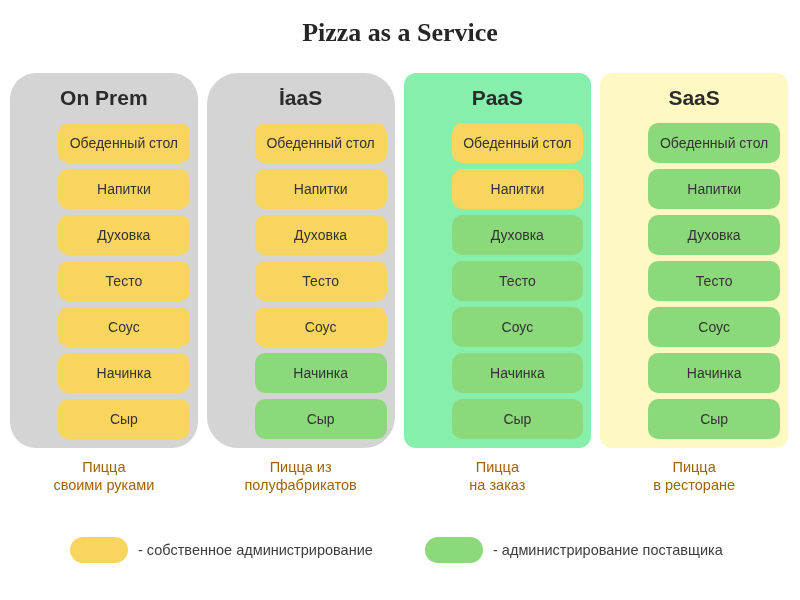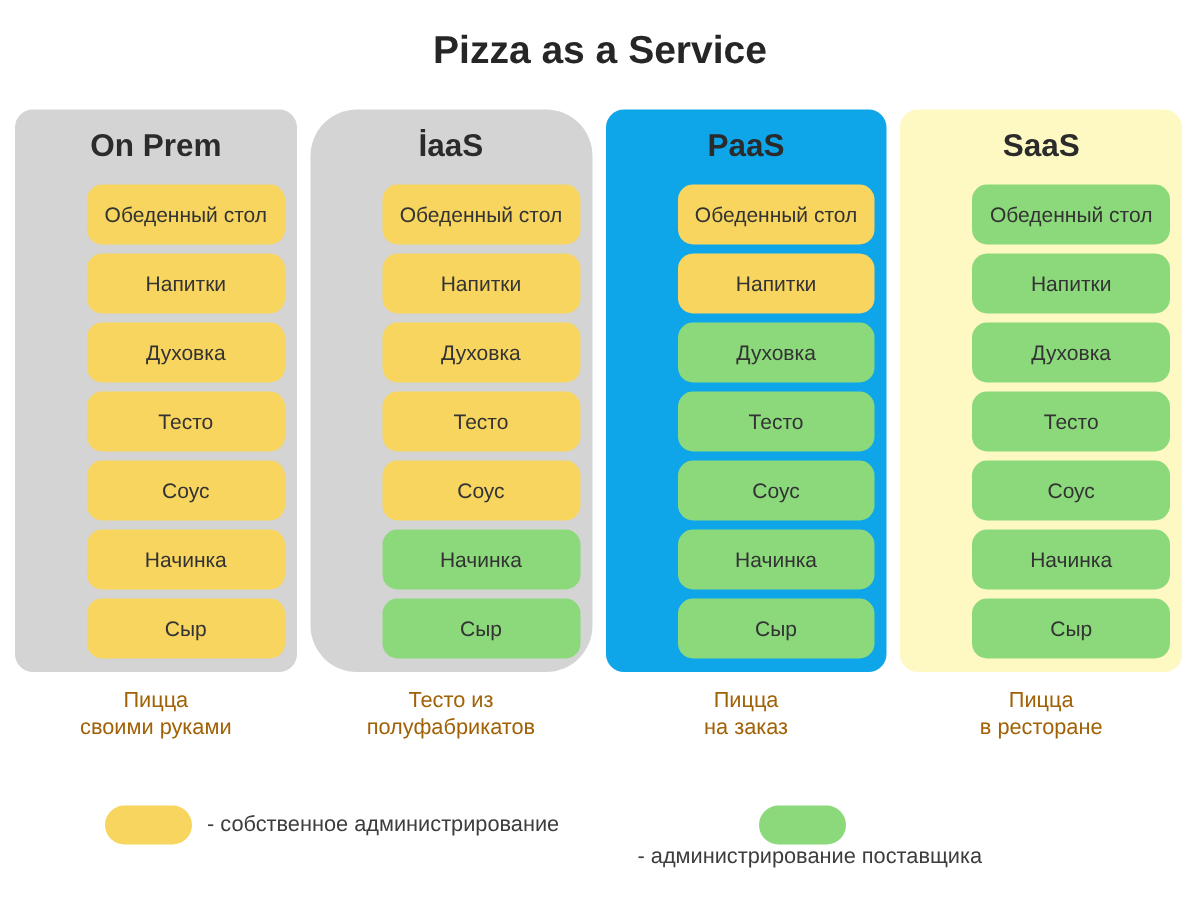--- a/index.html
+++ b/index.html
@@ -16,20 +16,21 @@
   }
   .title {
     position: absolute;
     top: 18px;
     left: 0;
     width: 100%;
     text-align: center;
     font-size: 26px;
     font-weight: 700;
     color: #262626;
+    font-family: Liberation Serif, serif;
   }
   .columns {
     position: absolute;
     top: 73px;
     left: 10px;
     width: 778px;
     display: flex;
     gap: 9px;
   }
   .column-wrap {
@@ -81,42 +82,42 @@
     width: 100%;
     height: 28px;
   }
   .legend-item {
     position: absolute;
     top: 0;
     display: flex;
     align-items: center;
   }
   .legend-item.own { left: 70px; }
-  .legend-item.vendor { left: 425px; flex-direction: column; }
+  .legend-item.vendor { left: 425px; }
   .legend-swatch {
     width: 58px;
     height: 26px;
     border-radius: 13px;
     margin-right: 10px;
     flex: 0 0 auto;
   }
   .legend-label {
     font-size: 14.5px;
     color: #3d3d3d;
     white-space: nowrap;
   }
 </style>
 </head>
 <body>
 
 <div class="title">Pizza as a Service</div>
 
 <div class="columns">
     <div class="column-wrap">
-      <div class="column" style="background: rgb(212, 212, 212);">
+      <div class="column" style="background: rgb(212, 212, 212); border-radius: 26px;">
         <div class="column-header">On Prem</div>
         <div class="cells">
           <div class="cell" style="background: rgb(248, 213, 94); color: rgb(51, 51, 51);">Обеденный стол</div>
           <div class="cell" style="background: rgb(248, 213, 94); color: rgb(51, 51, 51);">Напитки</div>
           <div class="cell" style="background: rgb(248, 213, 94); color: rgb(51, 51, 51);">Духовка</div>
           <div class="cell" style="background: rgb(248, 213, 94); color: rgb(51, 51, 51);">Тесто</div>
           <div class="cell" style="background: rgb(248, 213, 94); color: rgb(51, 51, 51);">Соус</div>
           <div class="cell" style="background: rgb(248, 213, 94); color: rgb(51, 51, 51);">Начинка</div>
           <div class="cell" style="background: rgb(248, 213, 94); color: rgb(51, 51, 51);">Сыр</div>
         </div>
@@ -130,25 +131,25 @@
         <div class="cells">
           <div class="cell" style="background: rgb(248, 213, 94); color: rgb(51, 51, 51);">Обеденный стол</div>
           <div class="cell" style="background: rgb(248, 213, 94); color: rgb(51, 51, 51);">Напитки</div>
           <div class="cell" style="background: rgb(248, 213, 94); color: rgb(51, 51, 51);">Духовка</div>
           <div class="cell" style="background: rgb(248, 213, 94); color: rgb(51, 51, 51);">Тесто</div>
           <div class="cell" style="background: rgb(248, 213, 94); color: rgb(51, 51, 51);">Соус</div>
           <div class="cell" style="background: rgb(140, 217, 124); color: rgb(51, 51, 51);">Начинка</div>
           <div class="cell" style="background: rgb(140, 217, 124); color: rgb(51, 51, 51);">Сыр</div>
         </div>
       </div>
-      <div class="caption">Тесто из
+      <div class="caption">Пицца из
 полуфабрикатов</div>
     </div>
     <div class="column-wrap">
-      <div class="column" style="background: #0ea5e9;">
+      <div class="column" style="background: #86efac;">
         <div class="column-header">PaaS</div>
         <div class="cells">
           <div class="cell" style="background: rgb(248, 213, 94); color: rgb(51, 51, 51);">Обеденный стол</div>
           <div class="cell" style="background: rgb(248, 213, 94); color: rgb(51, 51, 51);">Напитки</div>
           <div class="cell" style="background: rgb(140, 217, 124); color: rgb(51, 51, 51);">Духовка</div>
           <div class="cell" style="background: rgb(140, 217, 124); color: rgb(51, 51, 51);">Тесто</div>
           <div class="cell" style="background: rgb(140, 217, 124); color: rgb(51, 51, 51);">Соус</div>
           <div class="cell" style="background: rgb(140, 217, 124); color: rgb(51, 51, 51);">Начинка</div>
           <div class="cell" style="background: rgb(140, 217, 124); color: rgb(51, 51, 51);">Сыр</div>
         </div>

